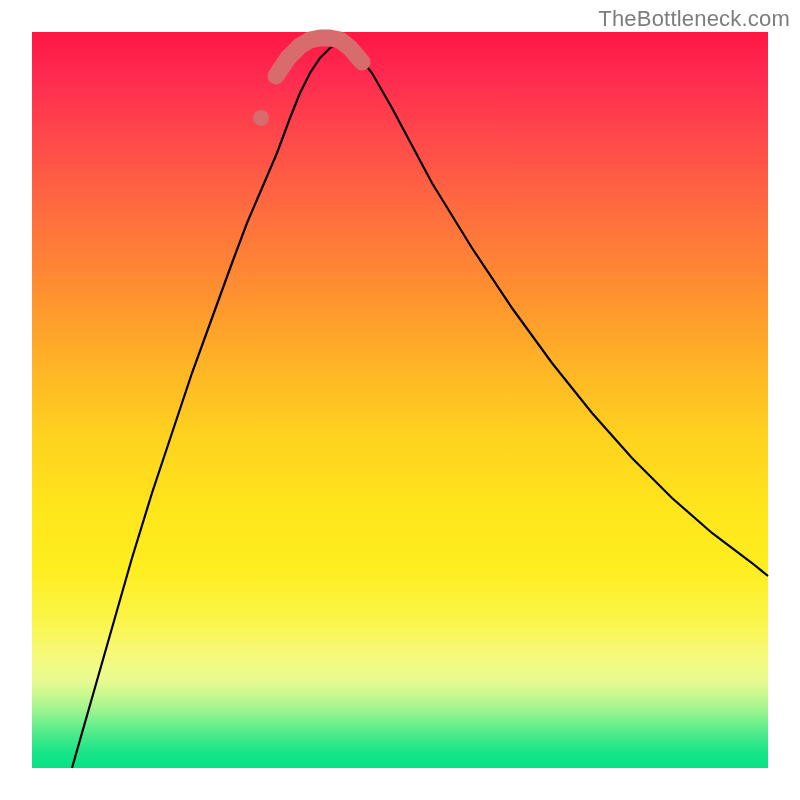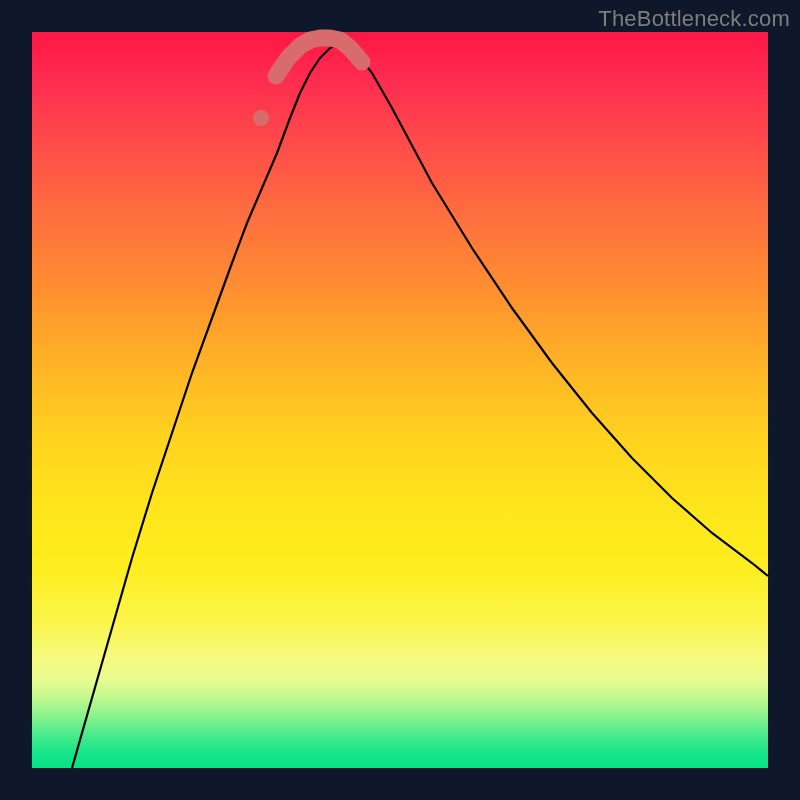--- a/index.html
+++ b/index.html
@@ -10,21 +10,21 @@
     background: #000;
     overflow: hidden;
     font-family: Arial, Helvetica, sans-serif;
   }
   .frame {
     position: absolute;
     top: 0;
     left: 0;
     width: 800px;
     height: 800px;
-    background: #0f172a;
+    background: #ffffff;
   }
   .plot {
     position: absolute;
     top: 32px;
     left: 32px;
     width: 736px;
     height: 736px;
     
     background: linear-gradient(to bottom,
       #ff1744 0%,

